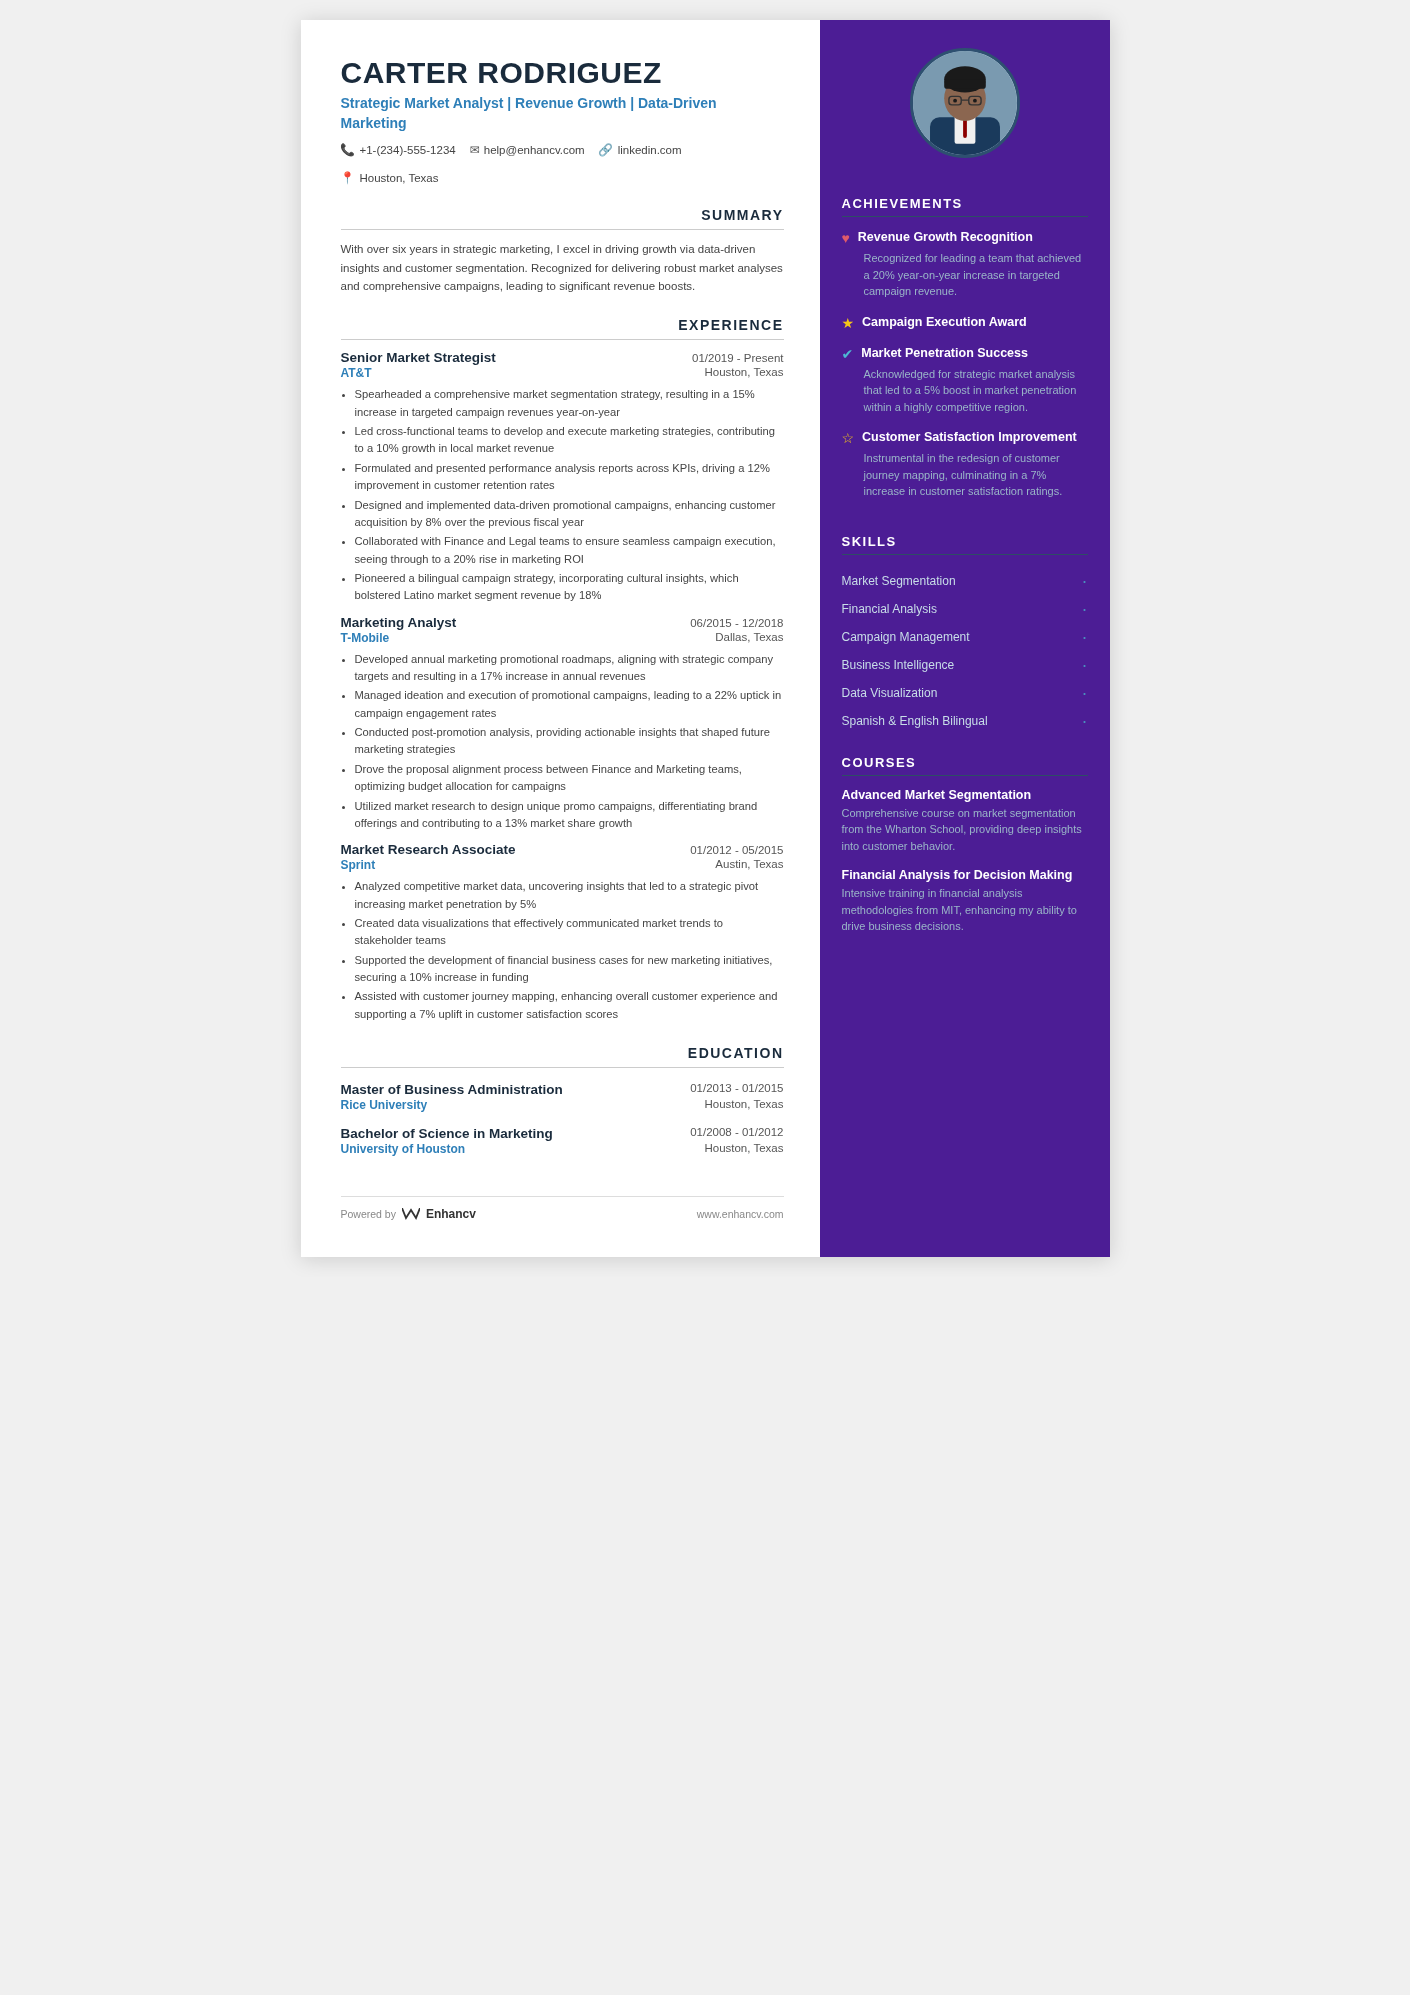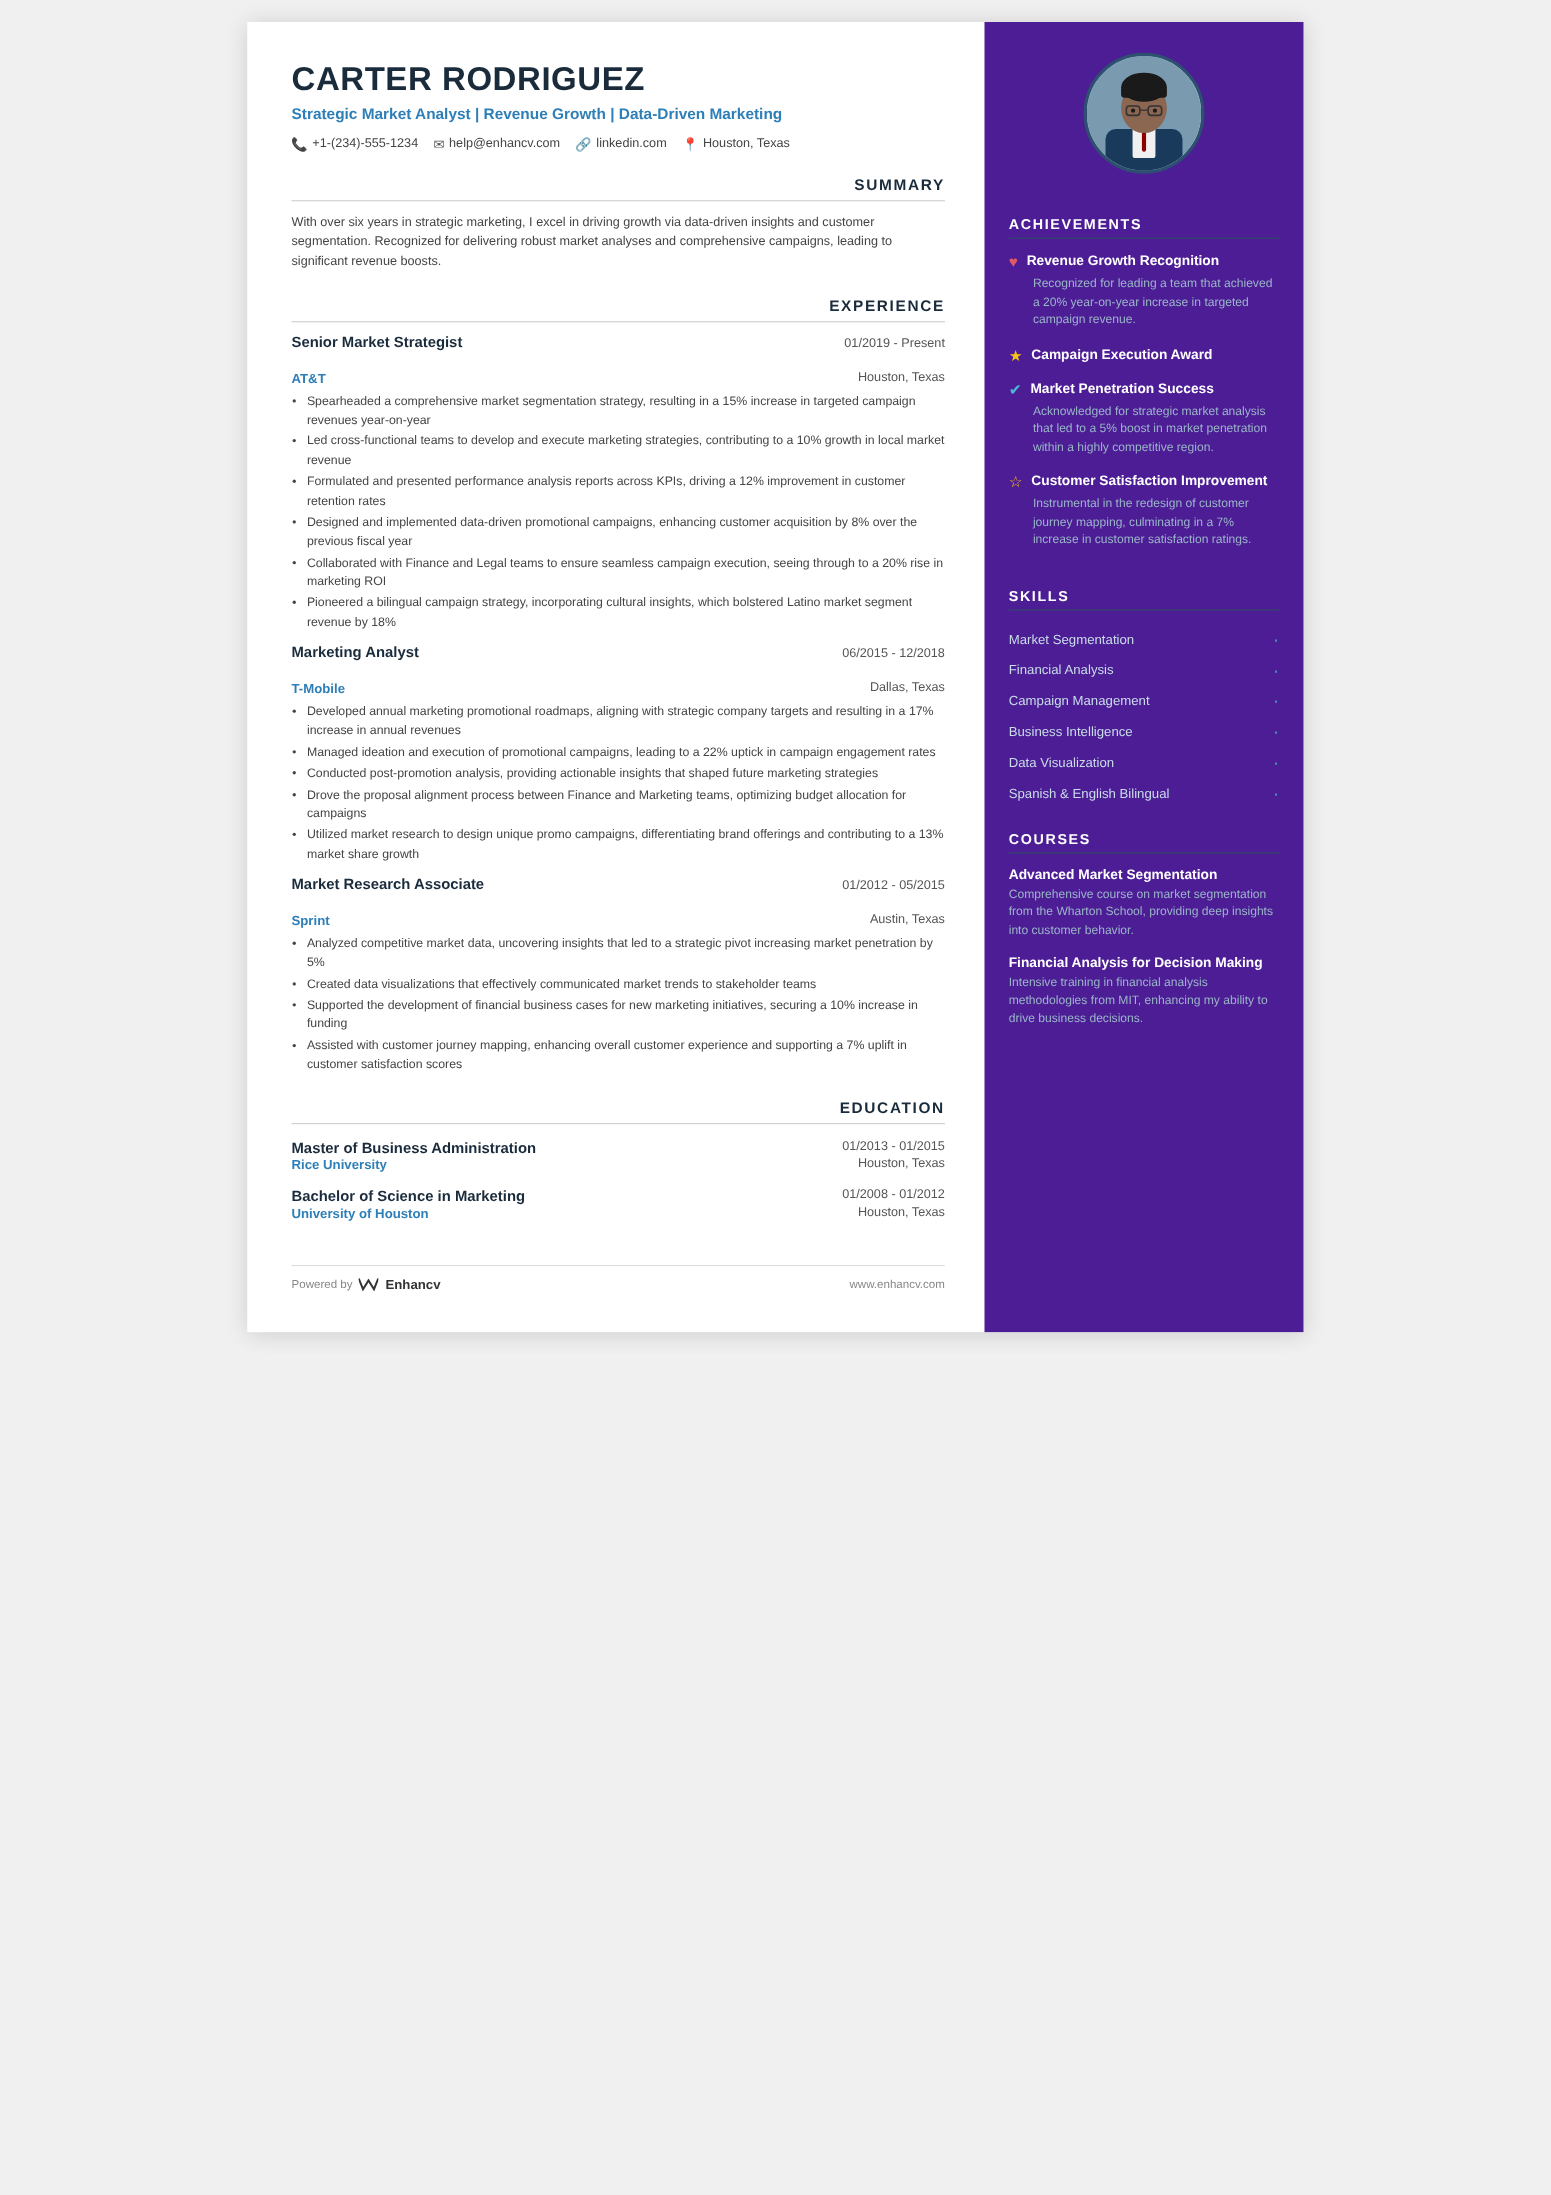--- a/index.html
+++ b/index.html
@@ -5,21 +5,21 @@
     * { margin: 0; padding: 0; box-sizing: border-box; }
     body {
       font-family: 'Arial', sans-serif;
       background: #f0f0f0;
       display: flex;
       justify-content: center;
       align-items: flex-start;
       padding: 20px;
     }
     .resume-wrapper {
-      width: 960px;
+      width: 809px;
       background: white;
       display: flex;
       flex-direction: row;
       box-shadow: 0 2px 20px rgba(0,0,0,0.15);
     }
     
     .left-col {
       flex: 1.45;
       padding: 36px 36px 36px 40px;
       background: #ffffff;
@@ -88,21 +88,21 @@
       color: #1a2b3c;
     }
     .job-dates {
       font-size: 11.5px;
       color: #555;
       white-space: nowrap;
     }
     .job-sub {
       display: flex;
       justify-content: space-between;
-      margin-top: 19px;
+      margin-top: 1px;
     }
     .job-company {
       font-size: 12px;
       font-weight: 700;
       color: #2e7fb8;
     }
     .job-location {
       font-size: 11.5px;
       color: #555;
     }

